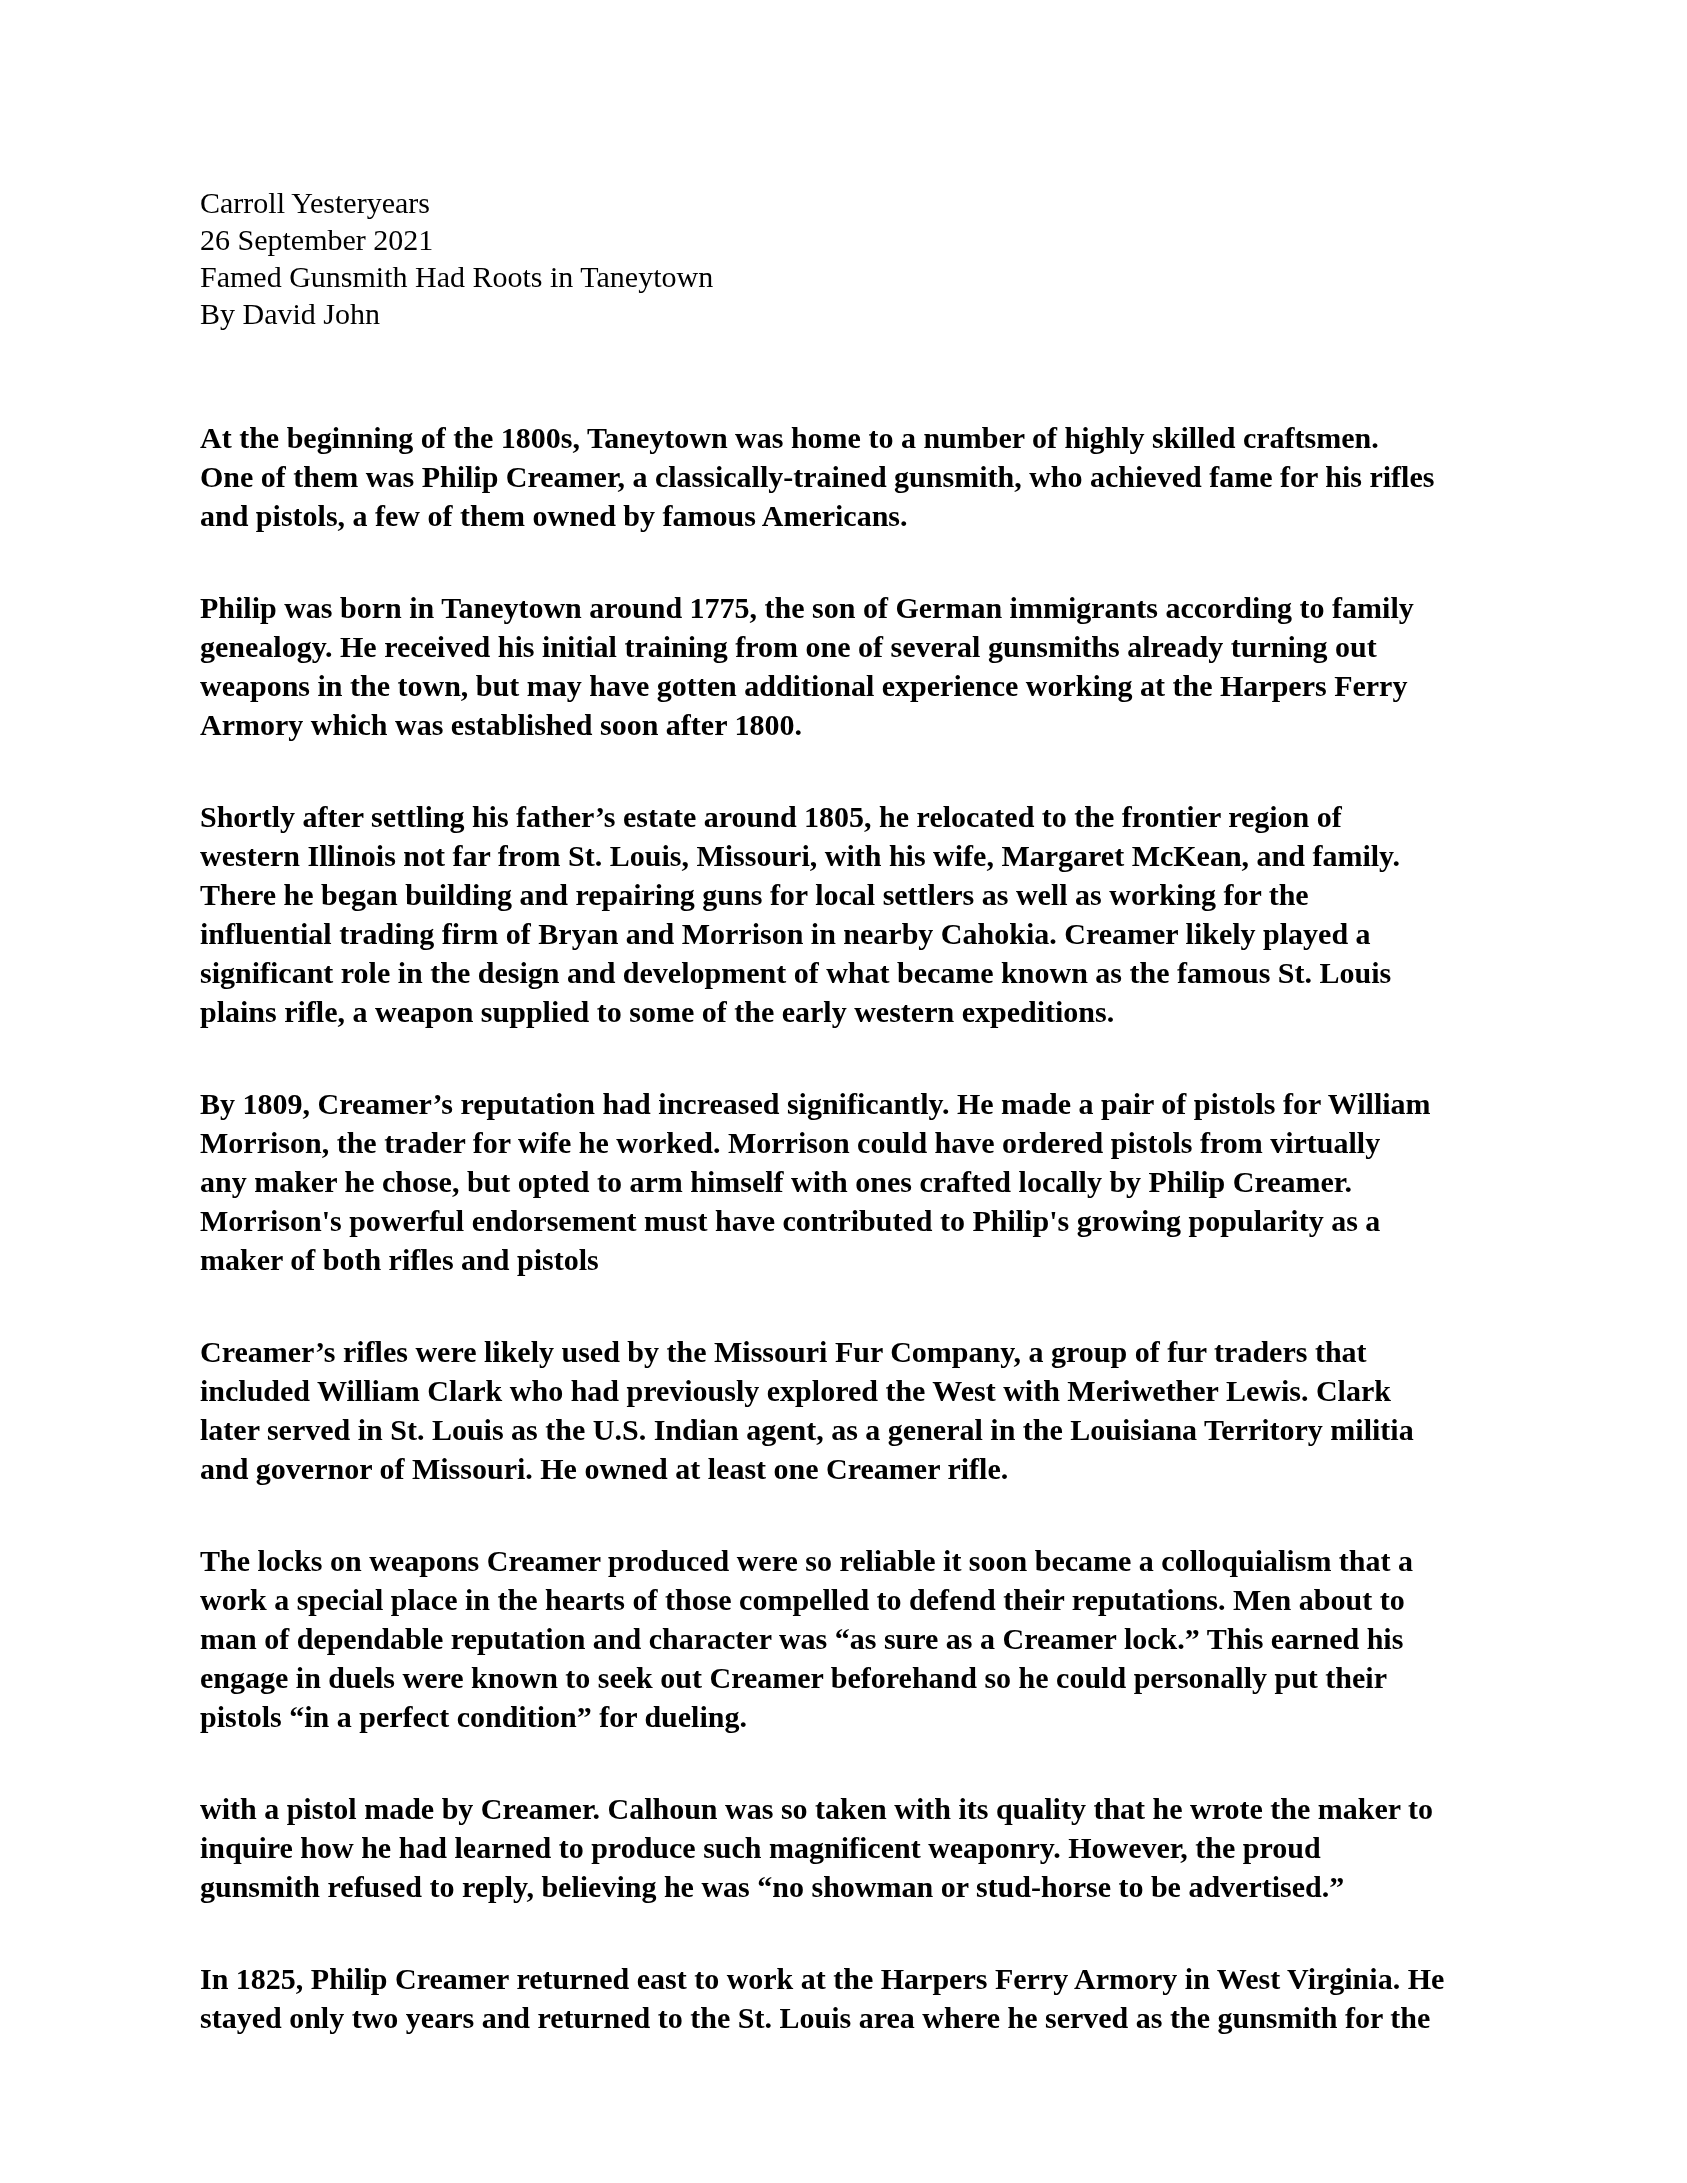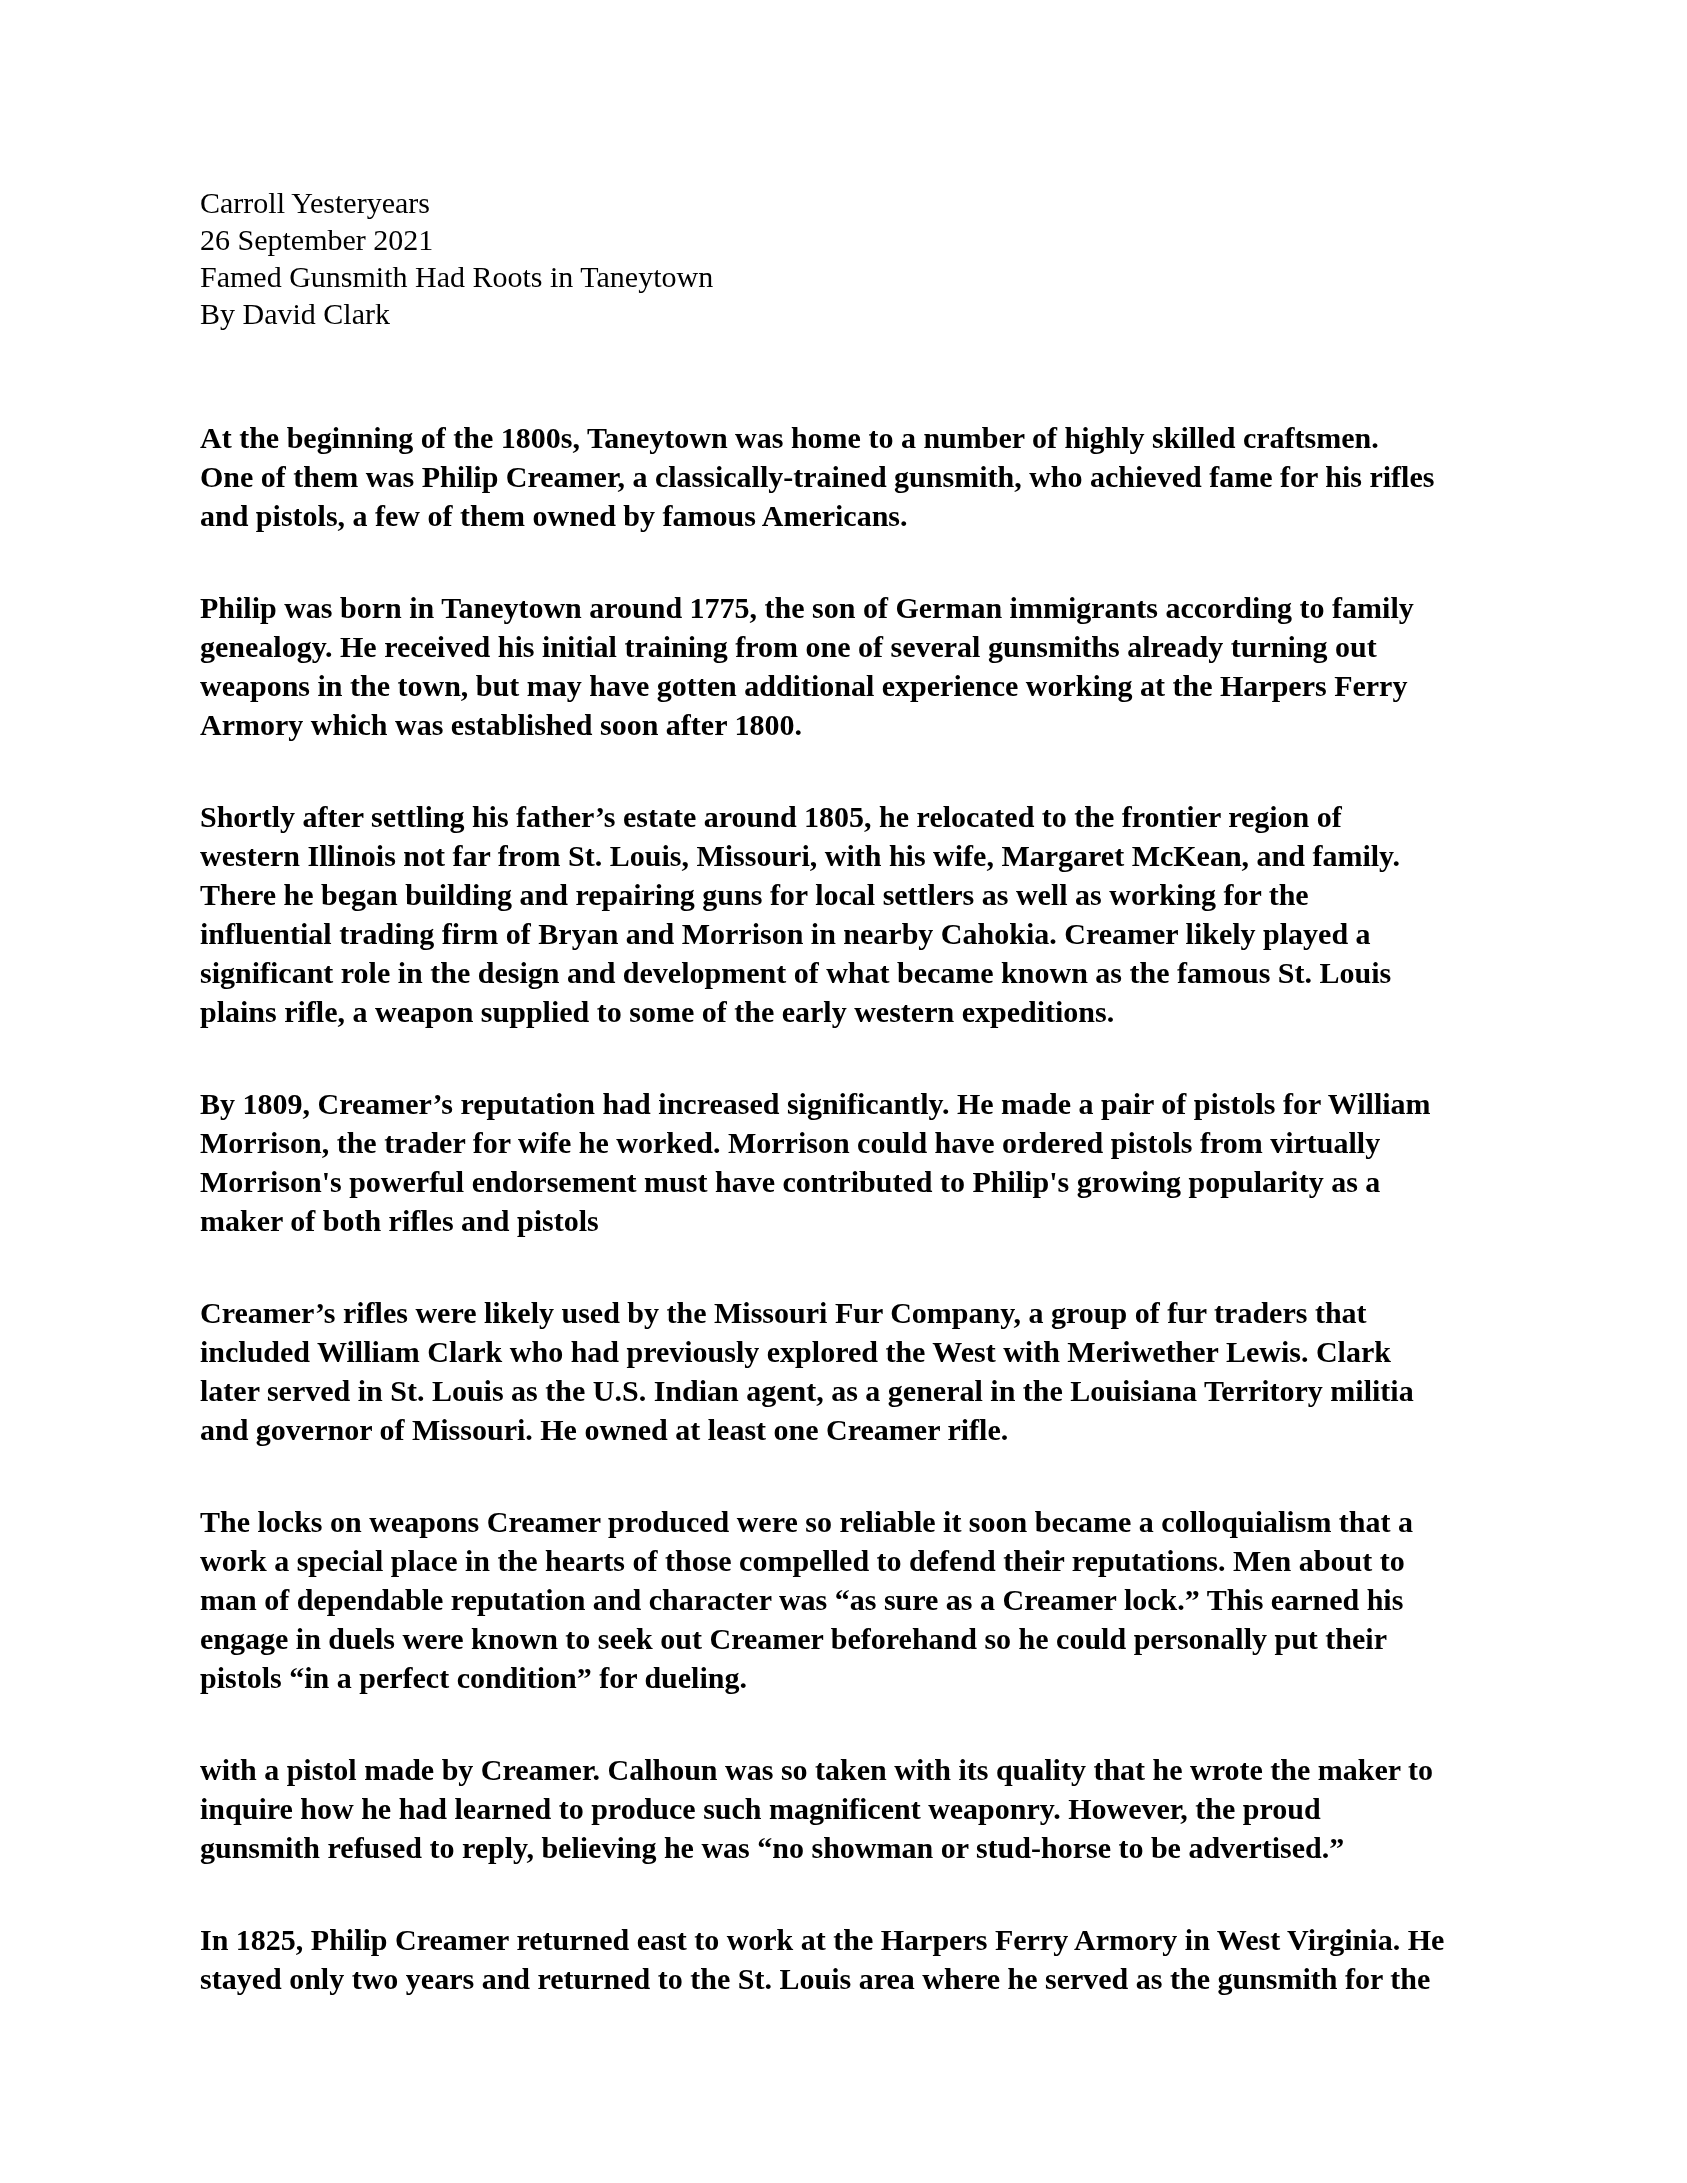--- a/index.html
+++ b/index.html
@@ -54,21 +54,21 @@
   </style>
 </head>
 <body>
 
 <div class="page">
 
   <div class="header">
     <span class="hline">Carroll Yesteryears</span>
     <span class="hline">26 September 2021</span>
     <span class="hline">Famed Gunsmith Had Roots in Taneytown</span>
-    <span class="hline">By David Clark</span>
+    <span class="hline">By David John</span>
   </div>
 
   <div class="body">
 
     <div class="para">
       <span class="line">At the beginning of the 1800s, Taneytown was home to a number of highly skilled craftsmen.</span>
       <span class="line">One of them was Philip Creamer, a classically-trained gunsmith, who achieved fame for his rifles</span>
       <span class="line">and pistols, a few of them owned by famous Americans.</span>
     </div>
     <div class="gap"></div>
@@ -87,20 +87,21 @@
       <span class="line">There he began building and repairing guns for local settlers as well as working for the</span>
       <span class="line">influential trading firm of Bryan and Morrison in nearby Cahokia. Creamer likely played a</span>
       <span class="line">significant role in the design and development of what became known as the famous St. Louis</span>
       <span class="line">plains rifle, a weapon supplied to some of the early western expeditions.</span>
     </div>
     <div class="gap"></div>
 
     <div class="para">
       <span class="line">By 1809, Creamer’s reputation had increased significantly. He made a pair of pistols for William</span>
       <span class="line">Morrison, the trader for wife he worked. Morrison could have ordered pistols from virtually</span>
+      <span class="line">any maker he chose, but opted to arm himself with ones crafted locally by Philip Creamer.</span>
       <span class="line">Morrison's powerful endorsement must have contributed to Philip's growing popularity as a</span>
       <span class="line">maker of both rifles and pistols</span>
     </div>
     <div class="gap"></div>
 
     <div class="para">
       <span class="line">Creamer’s rifles were likely used by the Missouri Fur Company, a group of fur traders that</span>
       <span class="line">included William Clark who had previously explored the West with Meriwether Lewis. Clark</span>
       <span class="line">later served in St. Louis as the U.S. Indian agent, as a general in the Louisiana Territory militia</span>
       <span class="line">and governor of Missouri. He owned at least one Creamer rifle.</span>

